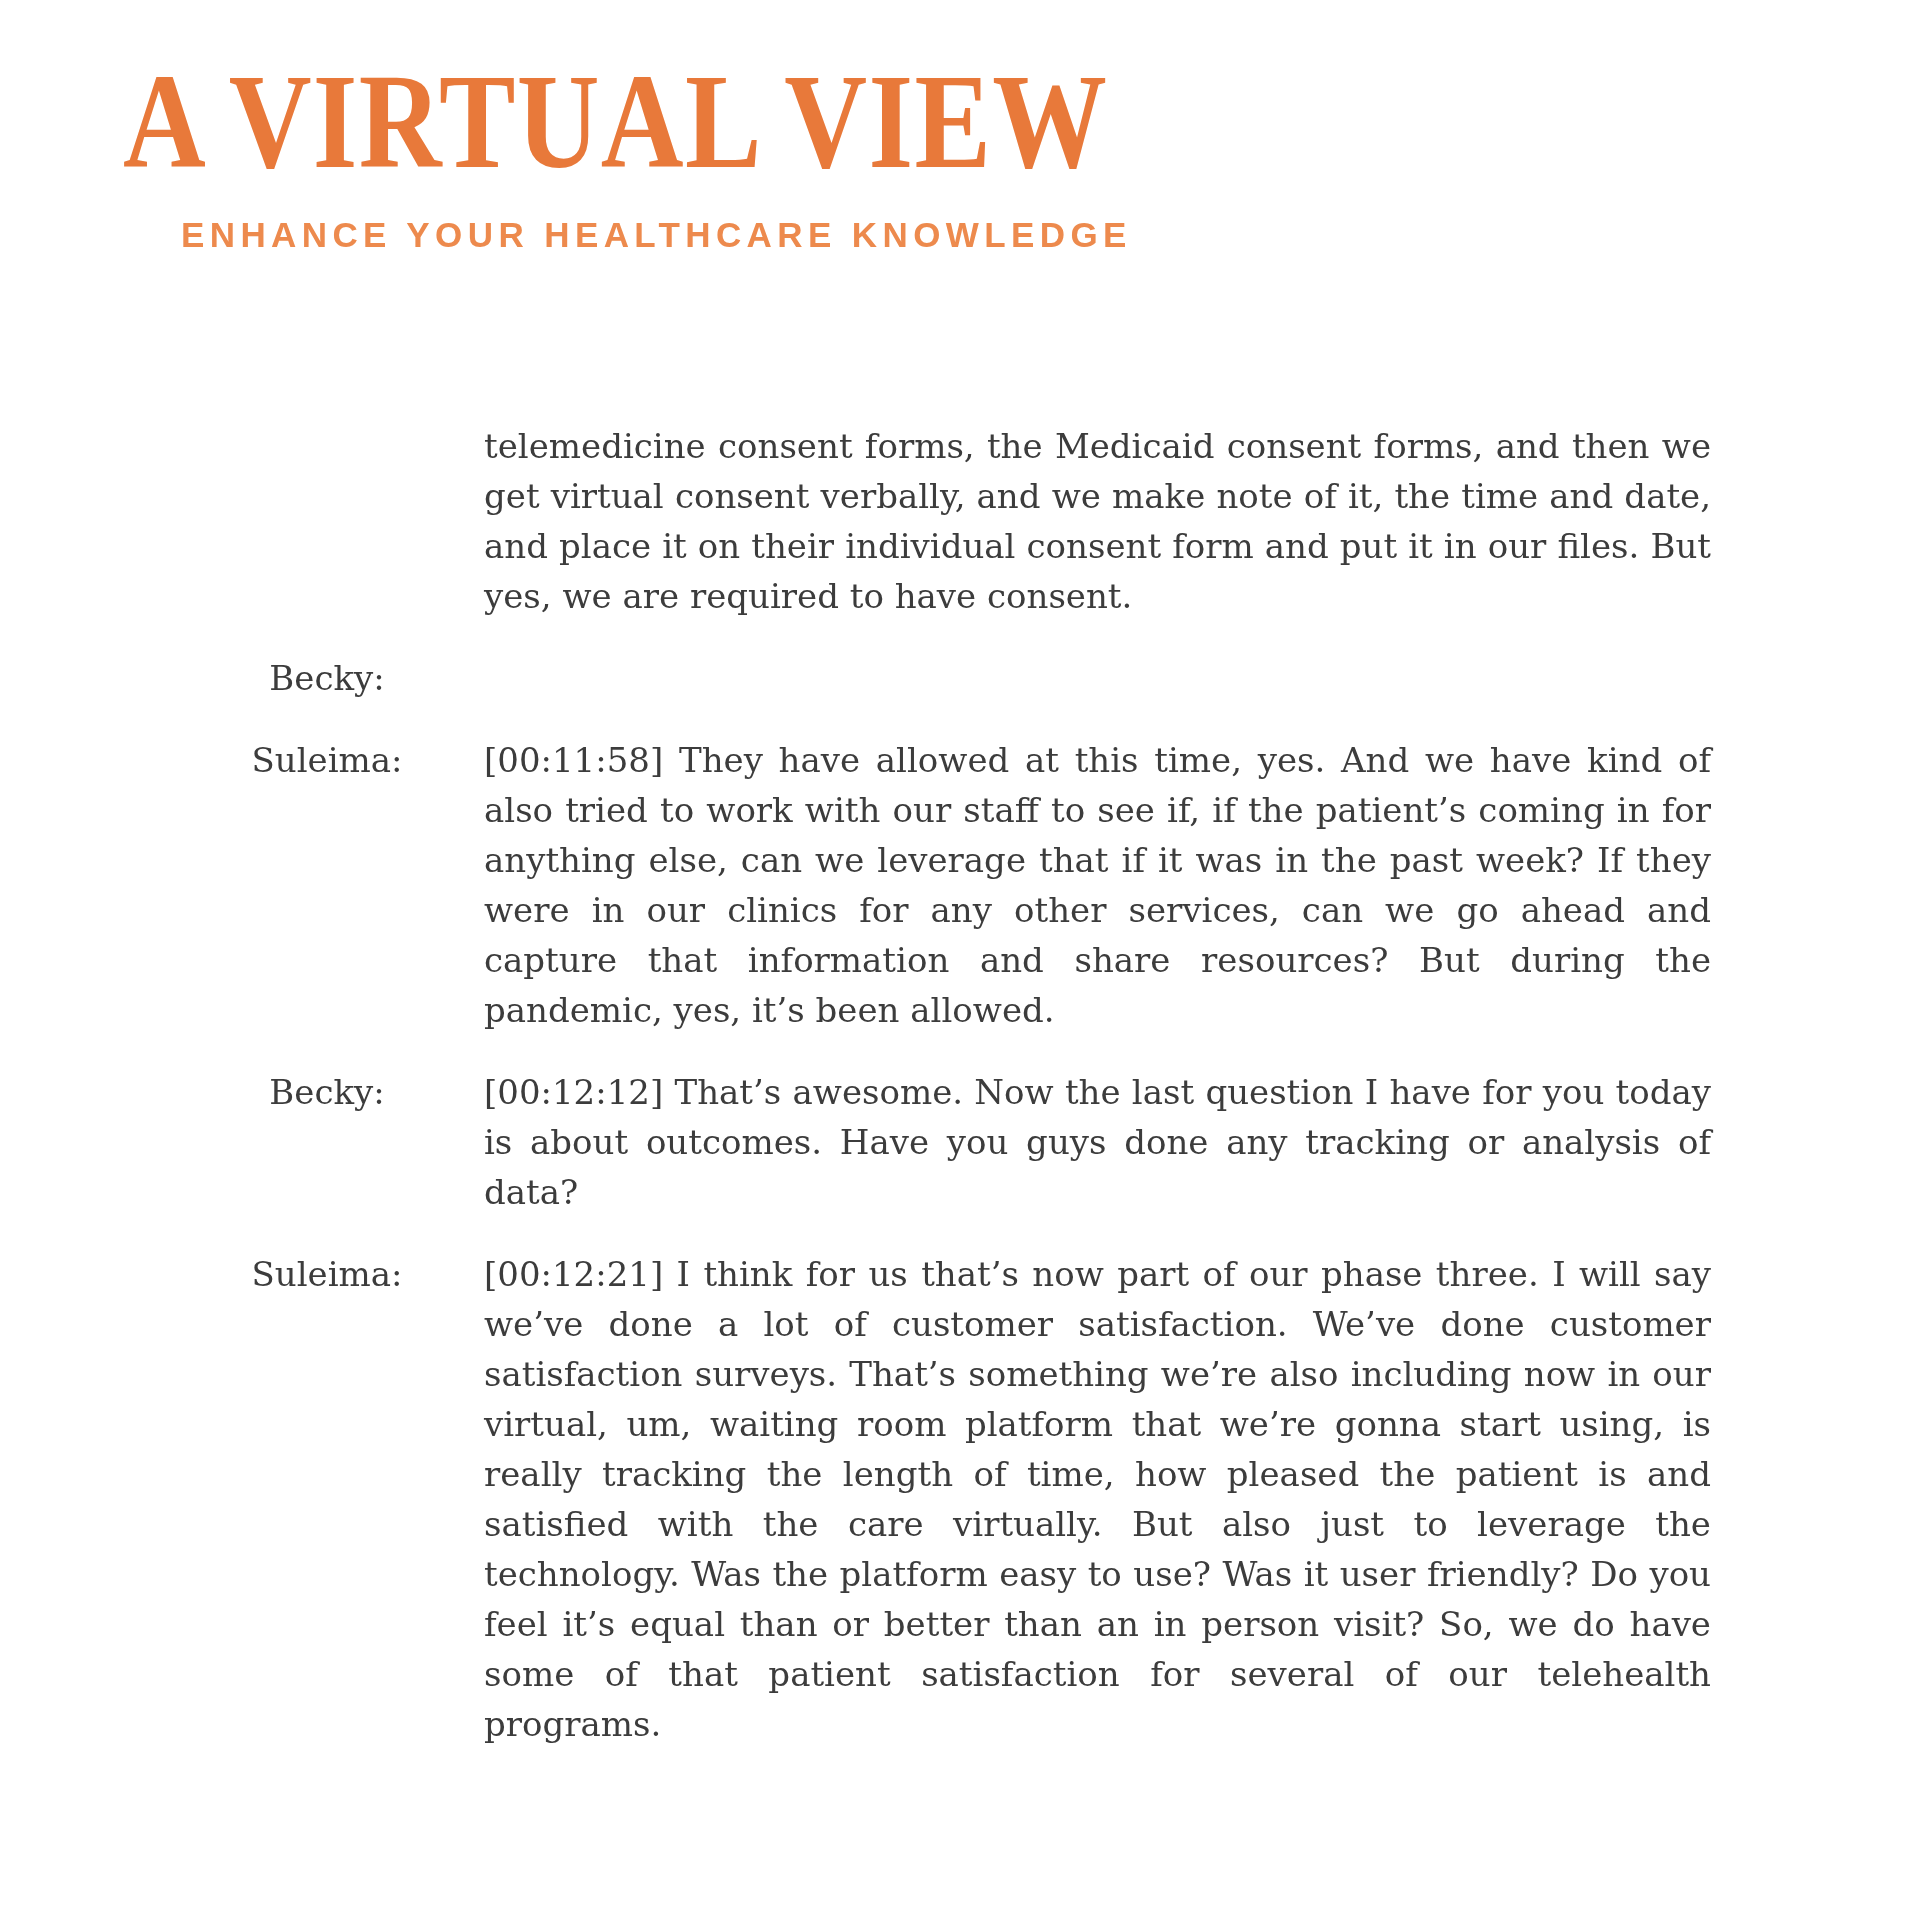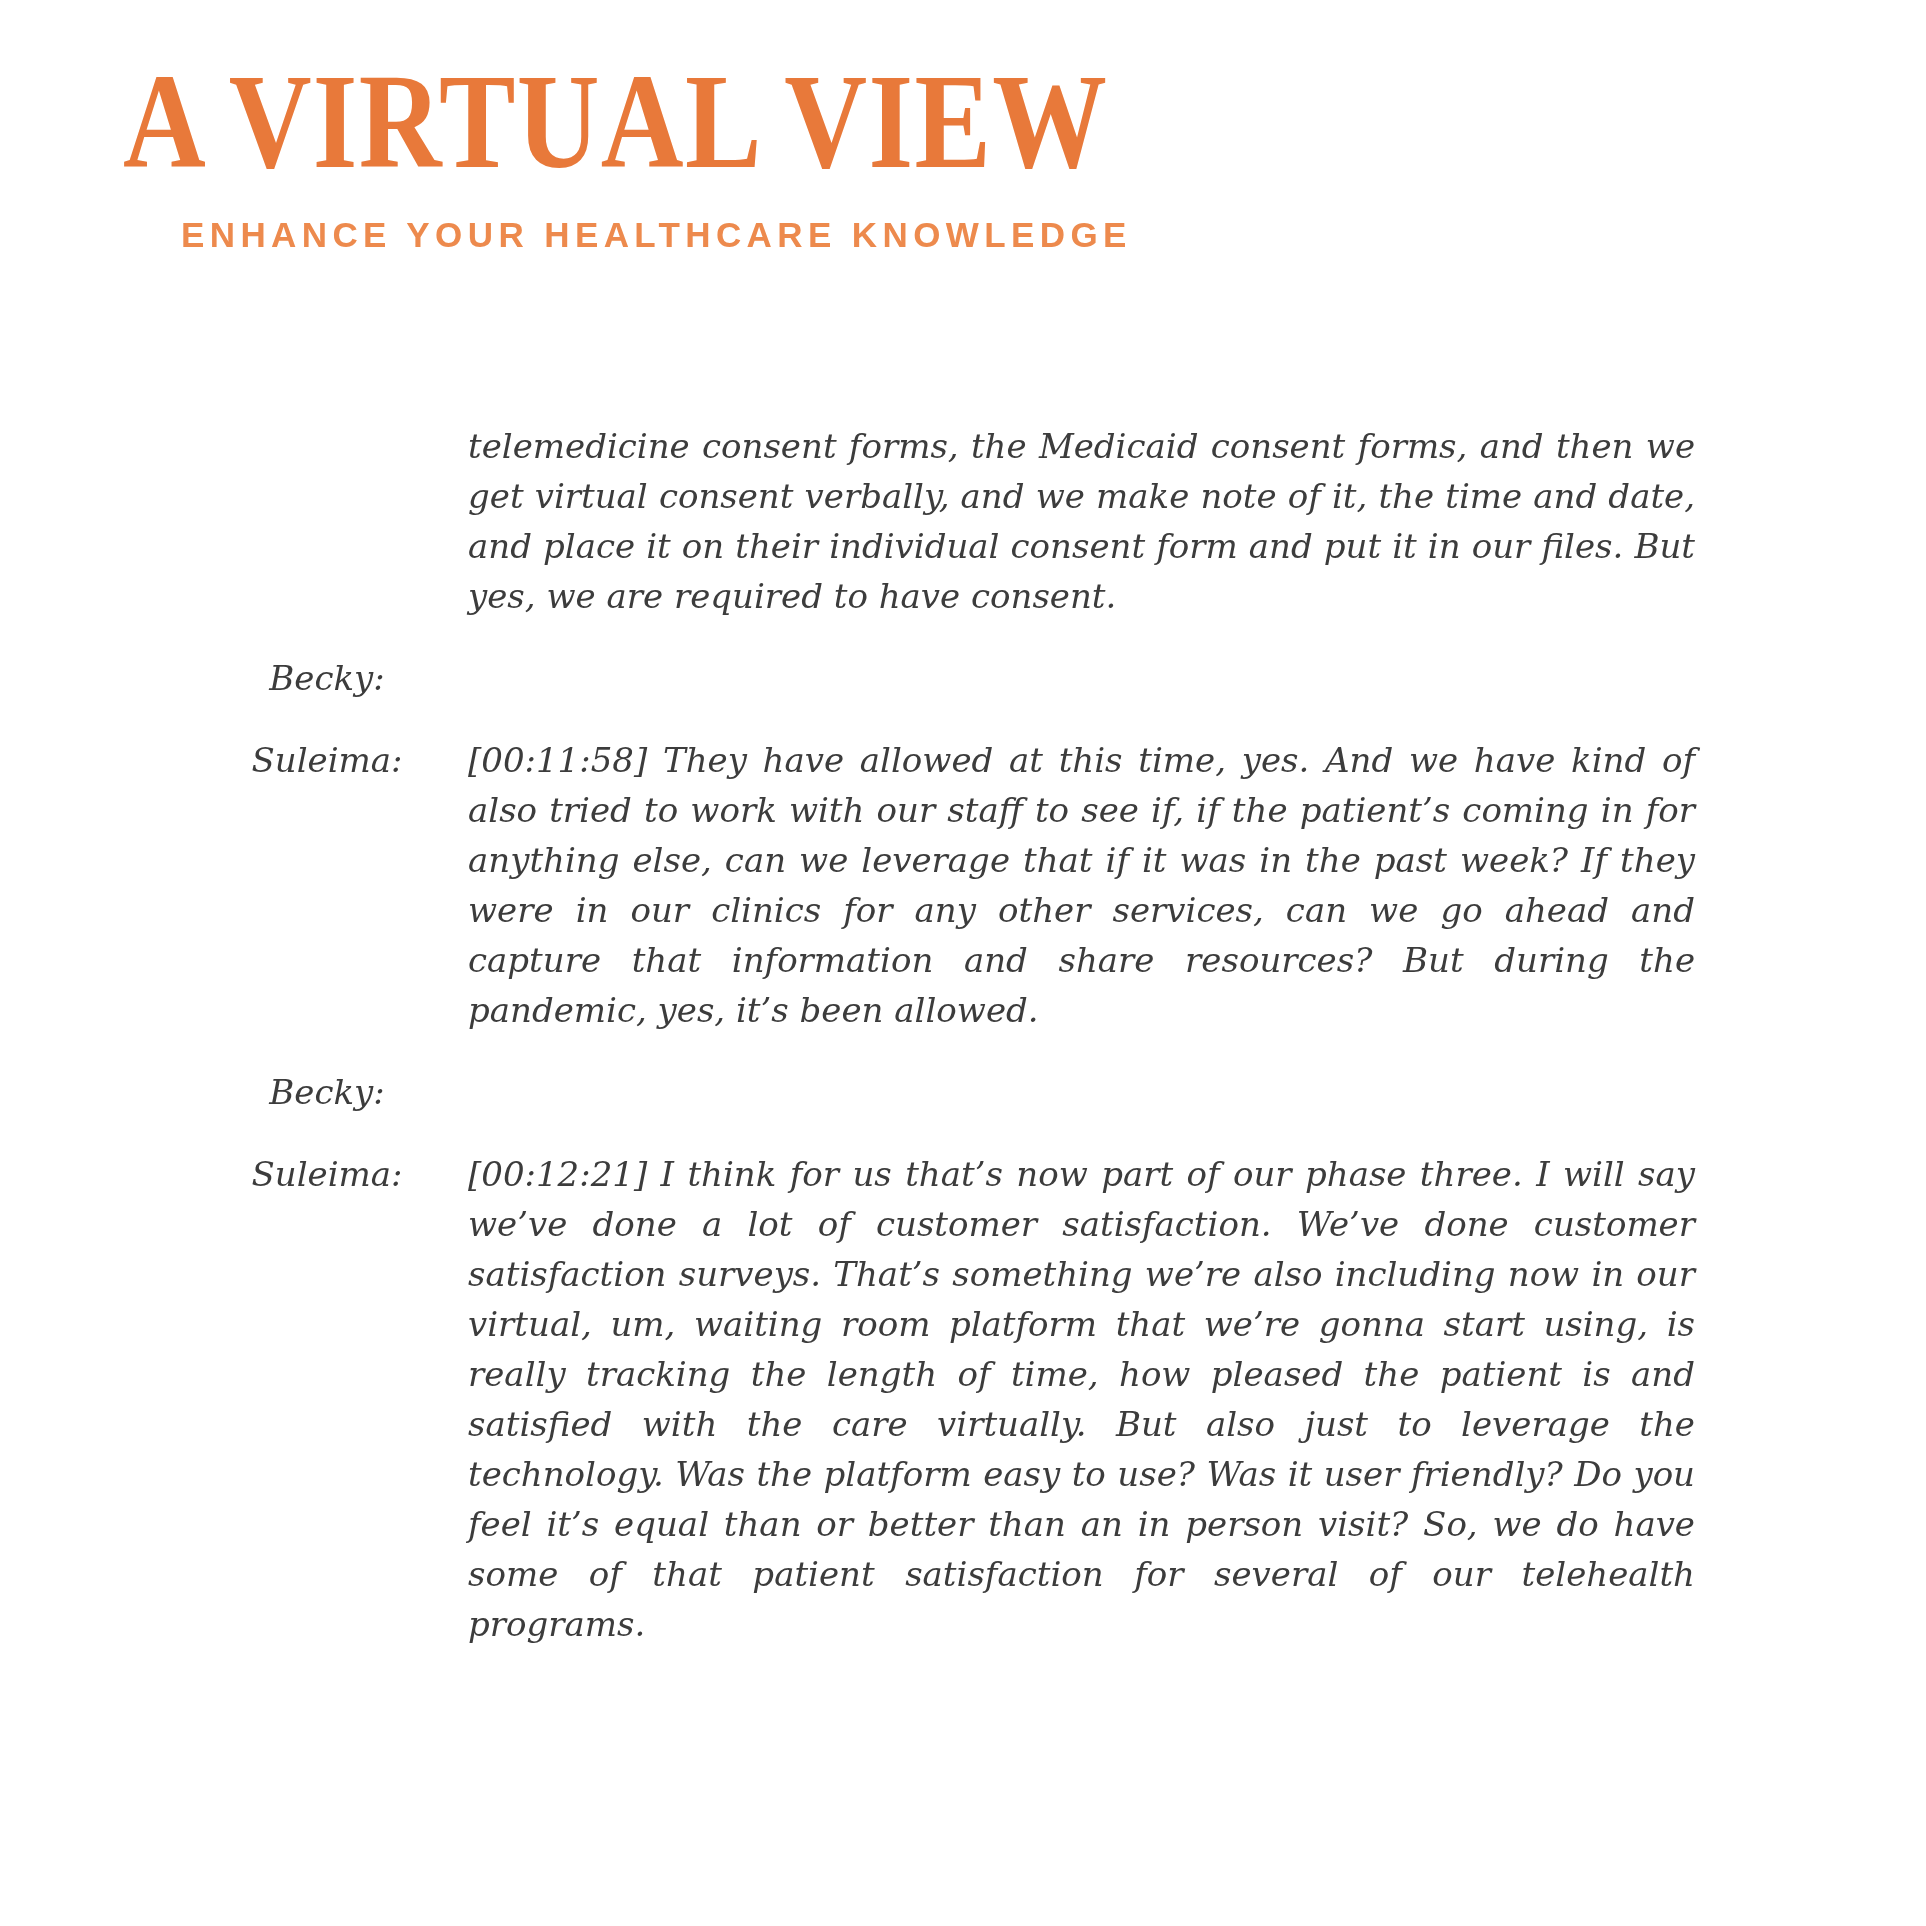--- a/index.html
+++ b/index.html
@@ -38,25 +38,24 @@
     letter-spacing:5.4px;
     color:var(--accent2);
     white-space:nowrap;
   }
 
   
   .transcript{margin:166px 0 0 216px;width:1495px;}
   .entry{
     display:grid;
     grid-template-columns:222px 1227px;
-    column-gap:30px;
+    column-gap:46px;
     margin-bottom:32px;
     font-size:34px;
     line-height:50px;
-    font-style:italic;
   }
   .speaker{text-align:center;white-space:nowrap;}
   .utterance{
     text-align:justify;
     hyphens:auto;
     -webkit-hyphens:auto;
     overflow-wrap:break-word;
   }
 </style>
 </head>
@@ -74,19 +73,20 @@
   </div>
   <div class="entry">
     <div class="speaker">Becky:</div>
   </div>
   <div class="entry">
     <div class="speaker">Suleima:</div>
     <div class="utterance">[00:11:58] They have allowed at this time, yes. And we have kind of also tried to work with our staff to see if, if the patient’s coming in for anything else, can we leverage that if it was in the past week? If they were in our clinics for any other services, can we go ahead and capture that information and share resources? But during the pandemic, yes, it’s been allowed.</div>
   </div>
   <div class="entry">
     <div class="speaker">Becky:</div>
+    <div class="utterance">[00:12:12] That’s awesome. Now the last question I have for you today is about outcomes. Have you guys done any tracking or analysis of data?</div>
   </div>
   <div class="entry">
     <div class="speaker">Suleima:</div>
     <div class="utterance">[00:12:21] I think for us that’s now part of our phase three. I will say we’ve done a lot of customer satisfaction. We’ve done customer satisfaction surveys. That’s something we’re also including now in our virtual, um, waiting room platform that we’re gonna start using, is really tracking the length of time, how pleased the patient is and satisfied with the care virtually. But also just to leverage the technology. Was the platform easy to use? Was it user friendly? Do you feel it’s equal than or better than an in person visit? So, we do have some of that patient satisfaction for several of our telehealth programs.</div>
   </div>
 </main>
 
 
 </body></html>

